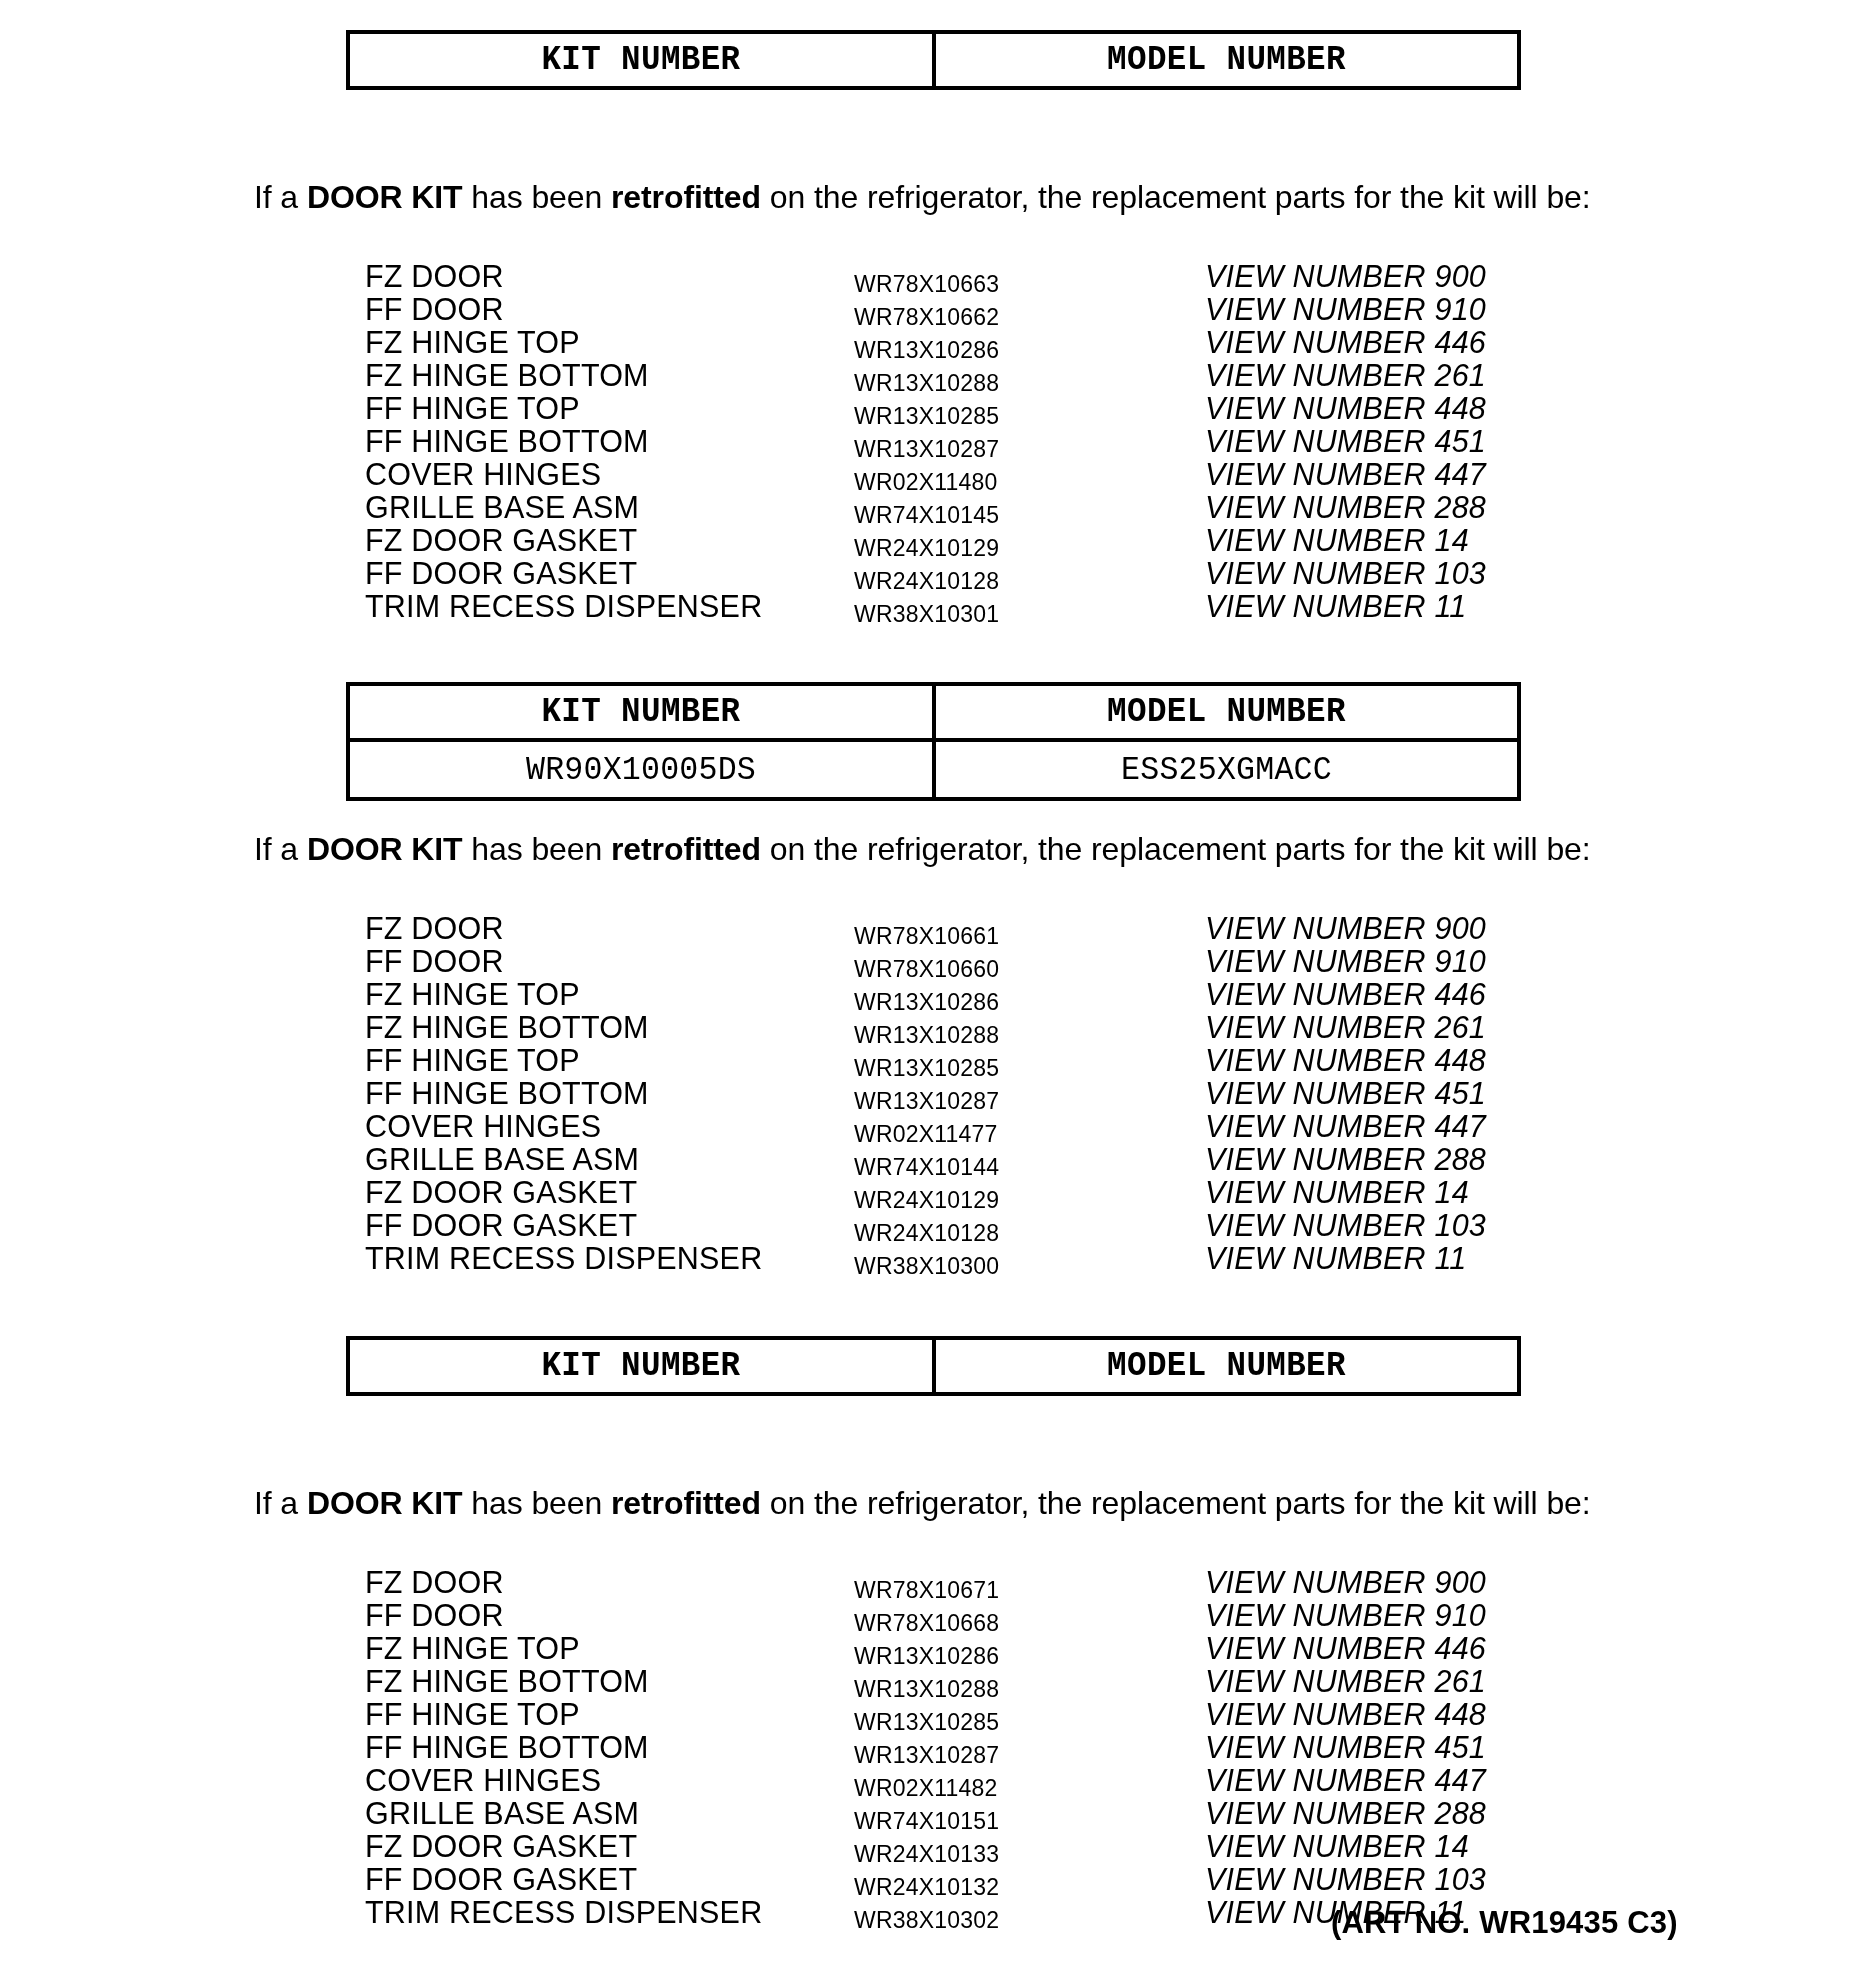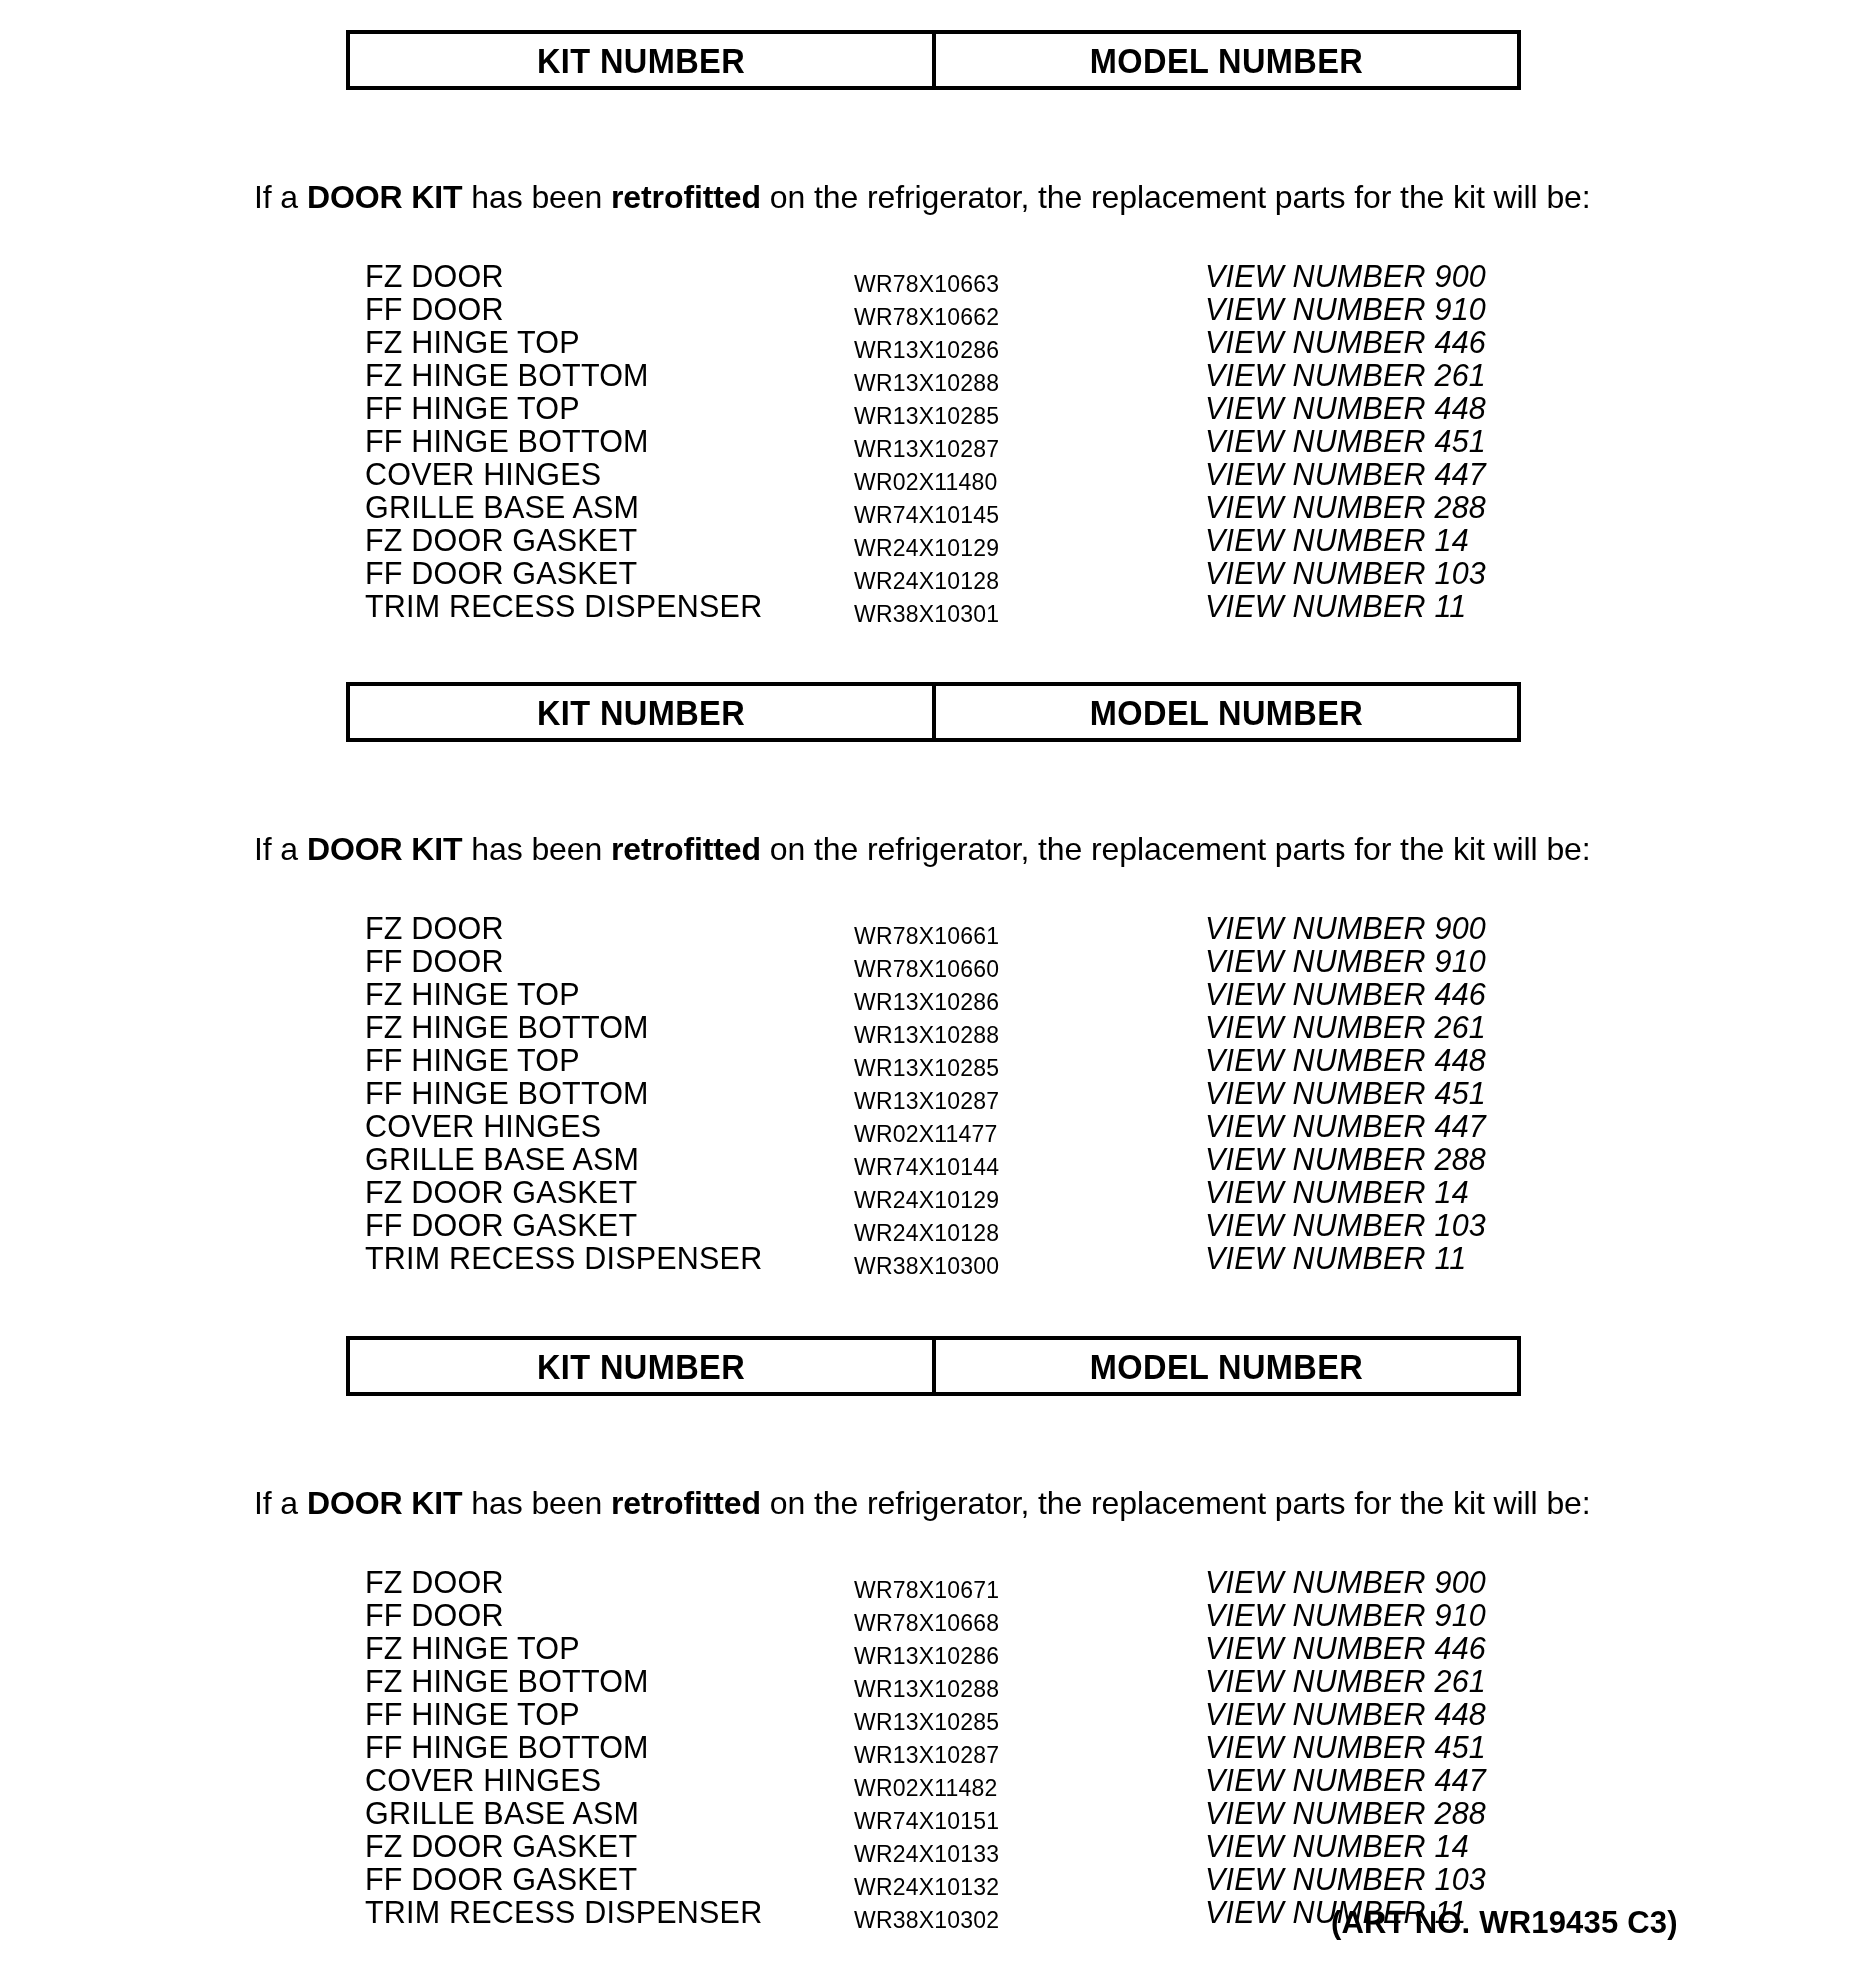--- a/index.html
+++ b/index.html
@@ -28,20 +28,21 @@
     left: 346px;
     width: 1167px;
     border-collapse: collapse;
     table-layout: fixed;
   }
   .kit-table td {
     border: 4px solid #000;
     text-align: center;
     vertical-align: middle;
     padding: 0;
+    font-family: Liberation Mono, monospace;
   }
   .kit-table .col-kit { width: 582px; }
   .kit-table .col-model { width: 581px; }
 
   .kit-table tr.header-row td {
     height: 52px;
     font-weight: bold;
     font-size: 35px;
     letter-spacing: 0.4px;
   }
@@ -217,20 +218,28 @@
     <table class="kit-table">
       <tbody>
           <tr class="header-row">
         <td class="col-kit">
               <span class="cell-txt">KIT NUMBER</span>
             </td>
         <td class="col-model">
               <span class="cell-txt">MODEL NUMBER</span>
             </td>
       </tr>
+      <tr class="value-row">
+        <td class="col-kit">
+              <span class="cell-txt">WR90X10005DS</span>
+            </td>
+        <td class="col-model">
+              <span class="cell-txt">ESS25XGMACC</span>
+            </td>
+      </tr>
     </tbody>
       </table>
 
     <div class="retro-line"><span>If a </span><span class="b">DOOR KIT</span><span> has been </span><span class="b">retrofitted</span><span> on the refrigerator, the replacement parts for the kit will be:</span></div>
 
     <div class="parts">
         <div class="prow">
           <span class="c1">FZ DOOR</span>
           <span class="c2">WR78X10661</span>
           <span class="c3">VIEW NUMBER 900</span>

